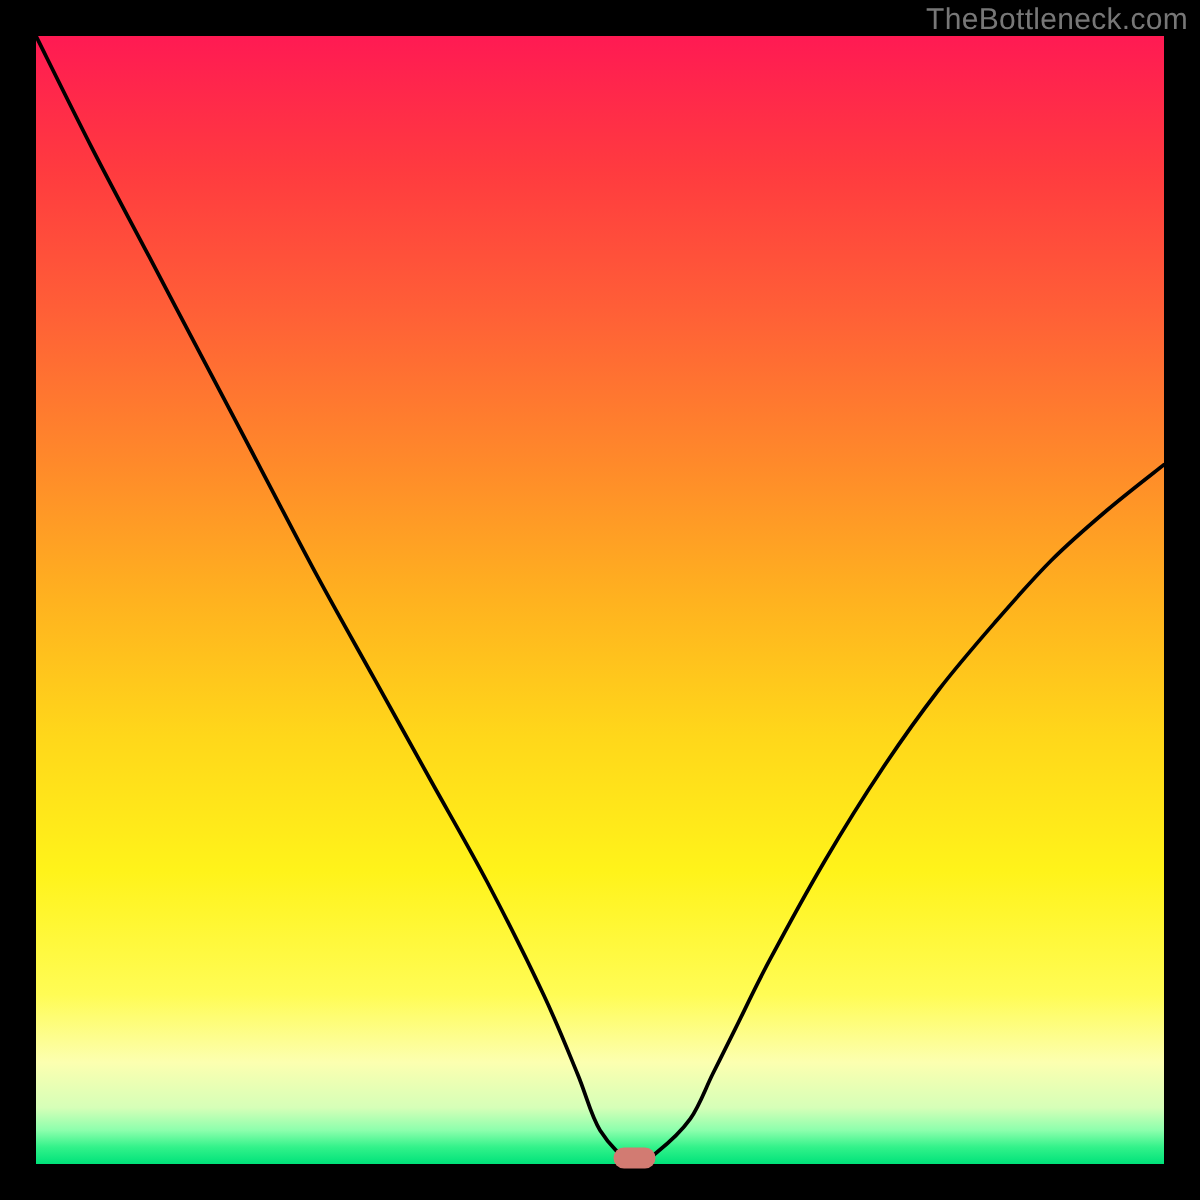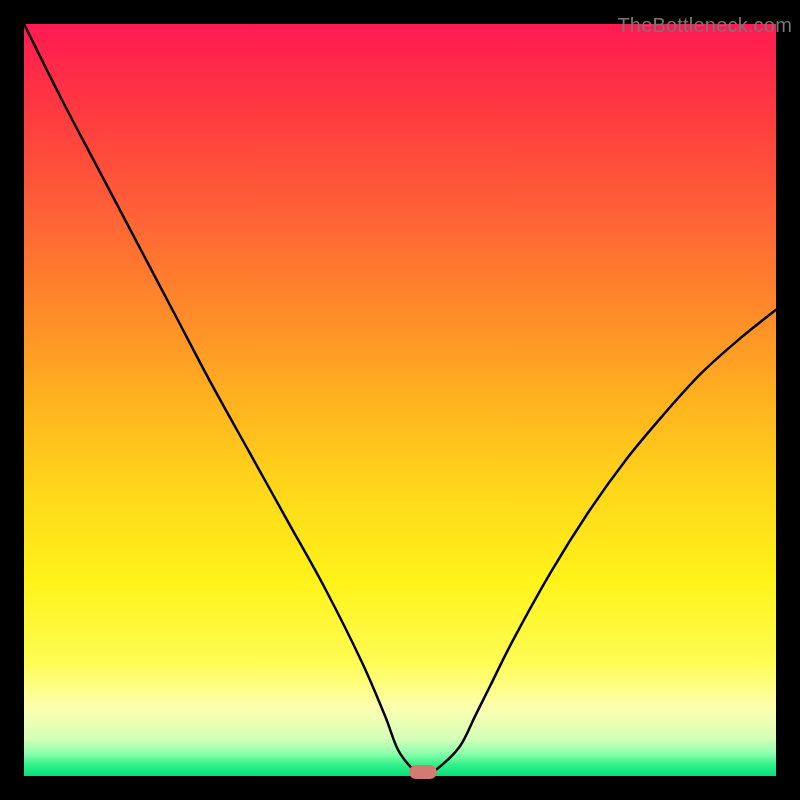--- a/index.html
+++ b/index.html
@@ -58,21 +58,20 @@
   }
   .watermark {
     position: absolute;
     top: 2px;
     right: 8px;
     color: #777;
     font-size: 20px;
     letter-spacing: 0.2px;
     font-weight: 500;
     user-select: none;
-    margin-top: 12px;
   }
 </style>
 </head>
 <body>
 
 <div class="frame">
   <div class="plot-area">
     <svg class="curve" viewBox="0 0 752 752" preserveAspectRatio="none">
       <path id="curvePath" d="M 0.00 0.00 C 6.27 12.53, 25.07 50.76, 37.60 75.20 C 50.13 99.64, 62.67 122.83, 75.20 146.64 C 87.73 170.45, 100.27 194.27, 112.80 218.08 C 125.33 241.89, 137.87 265.71, 150.40 289.52 C 162.93 313.33, 175.47 337.77, 188.00 360.96 C 200.53 384.15, 213.07 406.08, 225.60 428.64 C 238.13 451.20, 250.67 473.76, 263.20 496.32 C 275.73 518.88, 288.27 540.19, 300.80 564.00 C 313.33 587.81, 328.37 617.89, 338.40 639.20 C 348.43 660.51, 354.69 676.80, 360.96 691.84 C 367.23 706.88, 369.73 719.41, 376.00 729.44 C 382.27 739.47, 392.29 749.49, 398.56 752.00 C 404.83 754.51, 407.33 749.49, 413.60 744.48 C 419.87 739.47, 429.89 730.69, 436.16 721.92 C 442.43 713.15, 446.19 701.87, 451.20 691.84 C 456.21 681.81, 459.97 674.29, 466.24 661.76 C 472.51 649.23, 478.77 635.44, 488.80 616.64 C 498.83 597.84, 513.87 570.27, 526.40 548.96 C 538.93 527.65, 551.47 507.60, 564.00 488.80 C 576.53 470.00, 589.07 452.45, 601.60 436.16 C 614.13 419.87, 626.67 405.45, 639.20 391.04 C 651.73 376.63, 664.27 362.21, 676.80 349.68 C 689.33 337.15, 701.87 326.49, 714.40 315.84 C 726.93 305.19, 745.73 290.77, 752.00 285.76" fill="none" stroke="#000" stroke-width="2.5" stroke-linecap="round" stroke-linejoin="round"></path>
     </svg>

